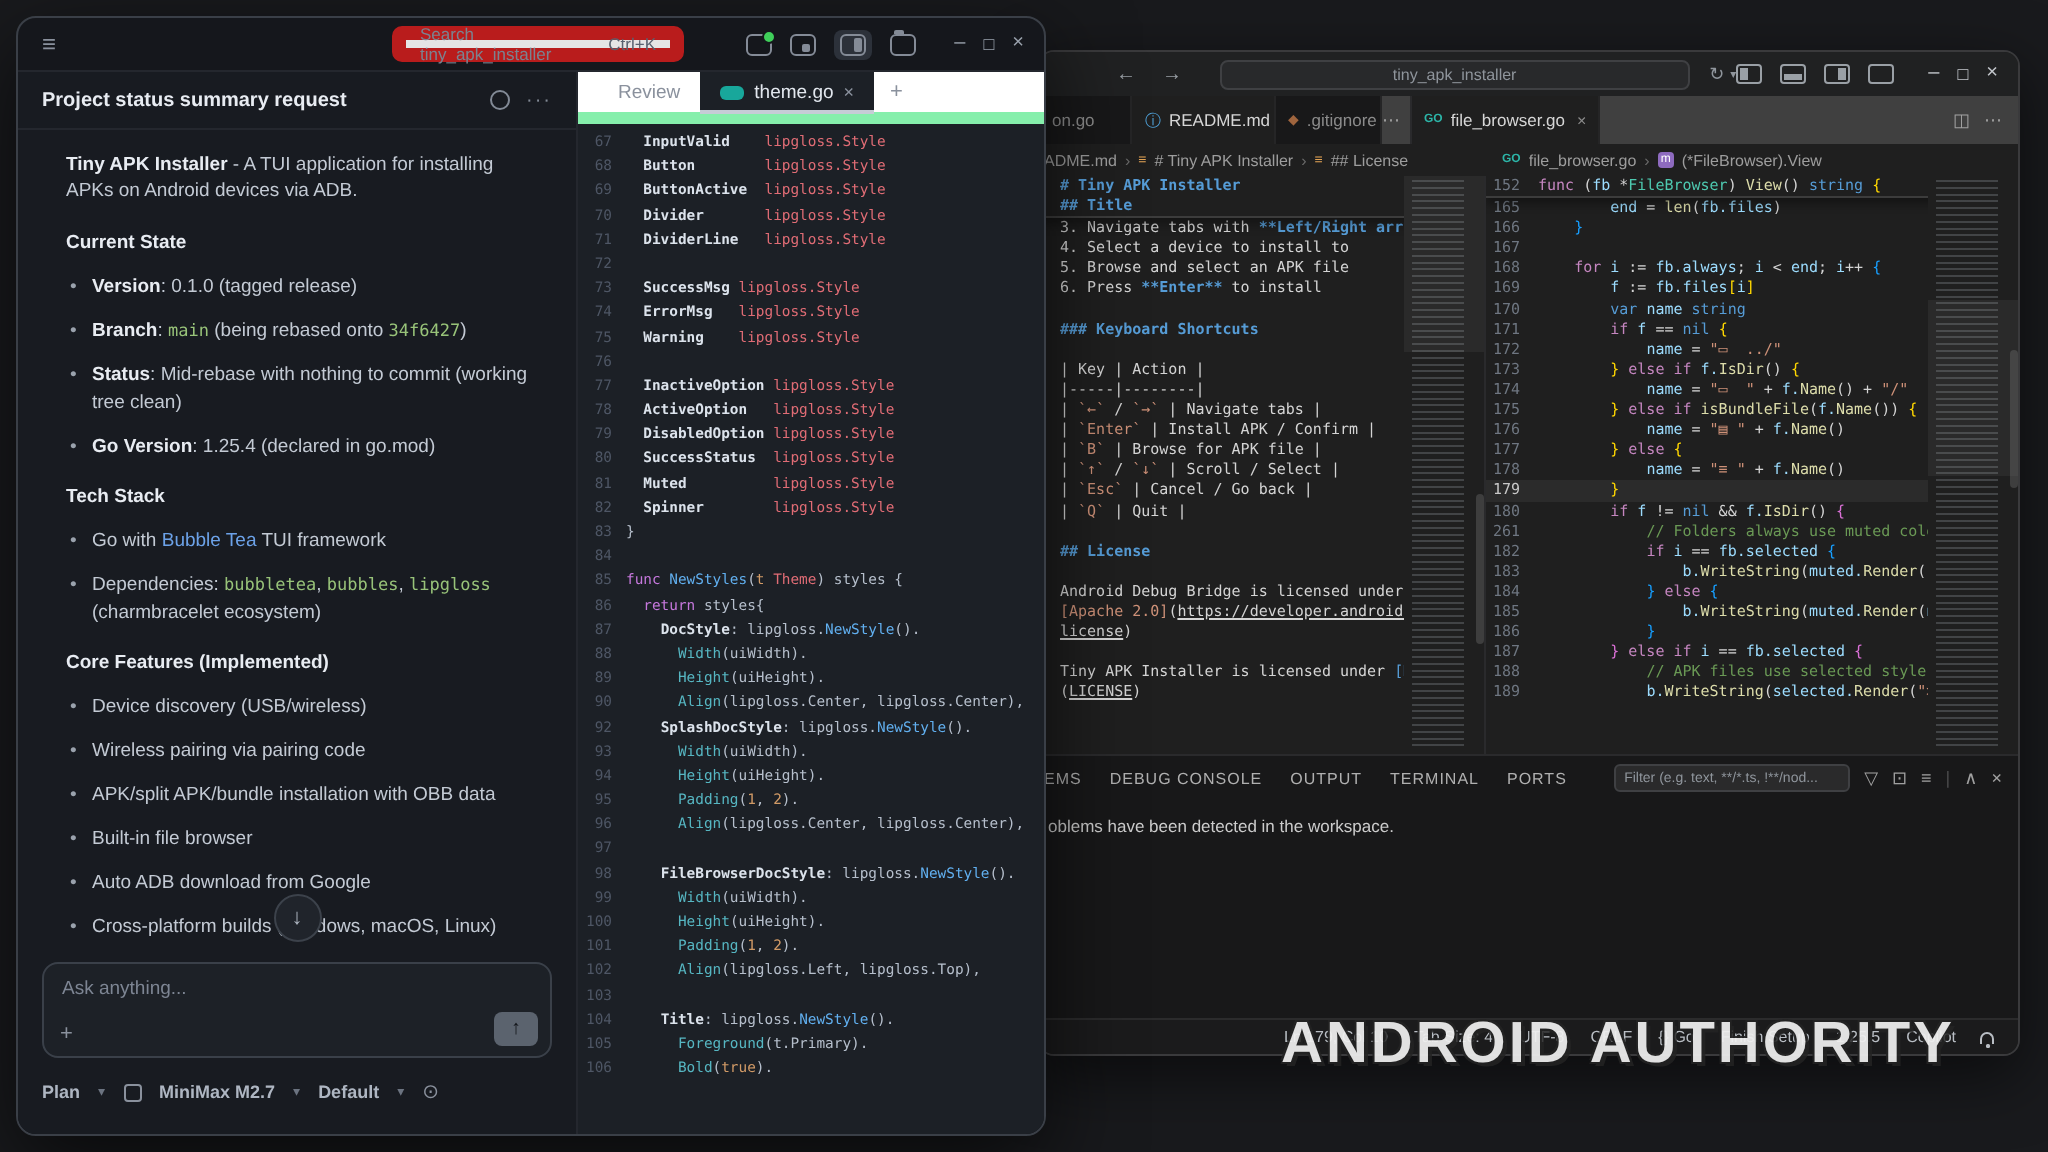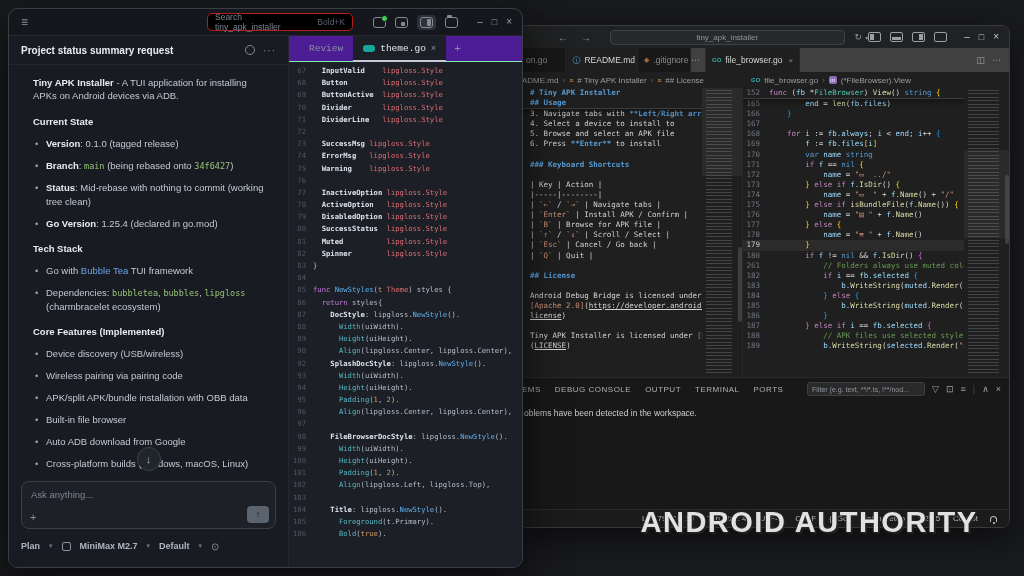--- a/index.html
+++ b/index.html
@@ -7,22 +7,22 @@
   body { background:#191a1d; font-family:"Liberation Sans",sans-serif; position:relative; }
 
   
   .zed { position:absolute; left:8px; top:8px; width:515px; height:560px;
     background:#15171c; border:1px solid #3a3f47; border-radius:10px;
     box-shadow:0 14px 44px rgba(0,0,0,.65); z-index:10;
     display:flex; flex-direction:column; overflow:hidden; }
   .zed-titlebar { height:27px; flex:none; position:relative; display:flex; align-items:center;
     border-bottom:1px solid #24272e; padding:0 12px; }
   .zed-ham { color:#8a919d; font-size:12px; }
-  .zed-search { position:absolute; left:198px; width:146px; height:18px;
-    background:#000000; border:1px solid #b91c1c; border-radius:5px;
+  .zed-search { position:absolute; left:187px; width:146px; height:18px;
+    background:#e5e5e5; border:7px solid #b91c1c; border-radius:5px;
     display:flex; align-items:center; justify-content:space-between; padding:0 7px;
     font-size:8.5px; color:#7b8focus; color:#7b8390; }
   .zed-search .sc { color:#596270; margin-left:8px; }
   .zed-tb-right { position:absolute; right:10px; display:flex; align-items:center; gap:9px; }
   .tbico { width:13px; height:11px; border:1px solid #848b97; border-radius:3px; position:relative; }
   .tbico.dot::after { content:""; position:absolute; right:-3px; top:-3px; width:5px; height:5px;
     border-radius:50%; background:#3fcf5a; border:1px solid #15171c; }
   .tbico.bdot::after { content:""; position:absolute; right:2px; bottom:1px; width:4px; height:4px;
     background:#848b97; border-radius:1px; }
   .tbico.rbar::after { content:""; position:absolute; right:1px; top:1px; bottom:1px; width:4px;
@@ -63,21 +63,21 @@
     background:#5b636e; color:#14171c; font-size:10px; display:flex; align-items:center; justify-content:center; }
   .chat-footer { flex:none; height:22px; margin:0 12px 10px; display:flex; align-items:center;
     gap:9px; font-size:9px; font-weight:bold; color:#aeb6c2; }
   .chev { color:#6b7380; font-size:7px; font-weight:normal; }
   .mm-logo { width:9px; height:9px; border:1px solid #8a919d; border-radius:2px; }
   .effort { color:#8a919d; font-size:10px; font-weight:normal; }
 
   
   .zed-ed { flex:1; min-width:0; display:flex; flex-direction:column; background:#1c2026; }
   .zed-tabbar { height:26px; flex:none; display:flex; align-items:center; padding:0 10px;
-    border-bottom:1px solid #86efac; font-size:9.5px; background:#4c1d95;font-family:Liberation Mono, monospace; }
+    border-bottom:6px solid #86efac; font-size:9.5px; background:#ffffff; }
   .tab-review { color:#8a919d; padding:0 10px; }
   .zed-tab { height:100%; display:flex; align-items:center; gap:5px; padding:0 10px;
     background:#1c2026; color:#e2e7ee; position:relative; }
   .zed-tab::after { content:""; position:absolute; left:0; right:0; bottom:-1px; height:2px; background:#c6ccd6; }
   .go-pill { width:12px; height:7px; border-radius:3px; background:#18a79b; }
   .tab-x { color:#8a919d; font-size:9px; }
   .tab-plus { color:#8a919d; margin-left:8px; font-size:11px; }
   .zed-code { flex:1; overflow:hidden; font-family:"DejaVu Sans Mono",monospace;
     font-size:7.2px; line-height:12.2px; color:#b6bfcc; padding-top:3px; }
   .zed-code .cl { display:flex; height:12.2px; white-space:pre; }
@@ -254,21 +254,21 @@
       <span class="csep">›</span>
       <span class="ic-method">m</span>
       <span>(*FileBrowser).View</span>
     </div>
   </div>
 
   <div class="vsc-editors">
     <div class="pane pane-l">
       <div class="sticky md-sticky">
           <div class="cl"><span class="mdh"># Tiny APK Installer</span></div>
-          <div class="cl"><span class="mdh">## Usage</span></div>
+          <div class="cl"><span class="mdh">## Title</span></div>
         </div>
       <div class="md-body">
           <div class="cl"><span>3. Navigate tabs with </span><span class="mdh">**Left/Right arrows**</span></div>
           <div class="cl"><span>4. Select a device to install to</span></div>
           <div class="cl"><span>5. Browse and select an APK file</span></div>
           <div class="cl"><span>6. Press </span><span class="mdh">**Enter**</span><span> to install</span></div>
           <div class="cl"></div>
           <div class="cl"><span class="mdh">### Keyboard Shortcuts</span></div>
           <div class="cl"></div>
           <div class="cl"><span>| Key | Action |</span></div>
@@ -367,21 +367,21 @@
       </div>
     <div class="bell" style="margin-left:12px"></div>
   </div>
 </div>
 
 <div class="zed">
   <div class="zed-titlebar">
     <span class="zed-ham">≡</span>
     <div class="zed-search">
       <span>Search tiny_apk_installer</span>
-      <span class="sc">Bold+K</span>
+      <span class="sc">Ctrl+K</span>
     </div>
     <div class="zed-tb-right">
       <span class="tbico dot"></span>
       <span class="tbico bdot"></span>
       <span class="tbico-wrap">
           <span class="tbico rbar" style="display:block"></span>
         </span>
       <span class="tbico folder"></span>
       <span class="zed-wc mini">–</span>
       <span class="zed-wc max">□</span>

